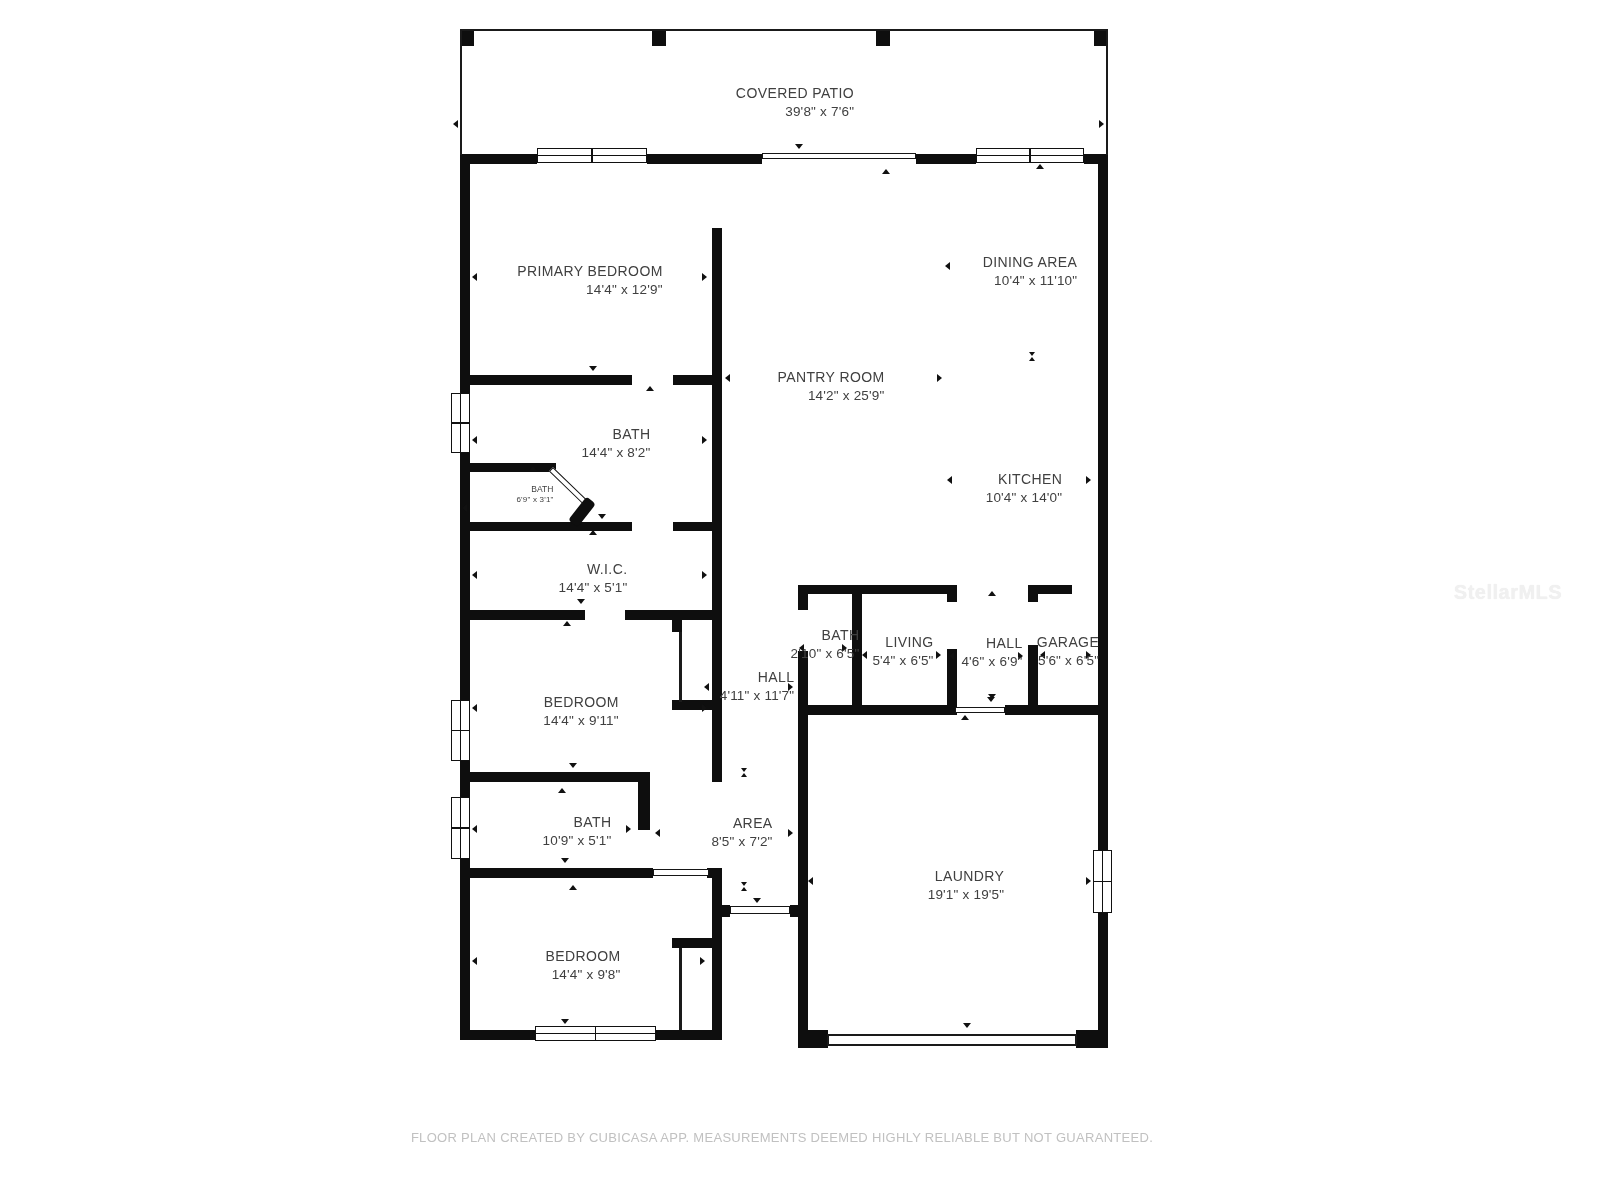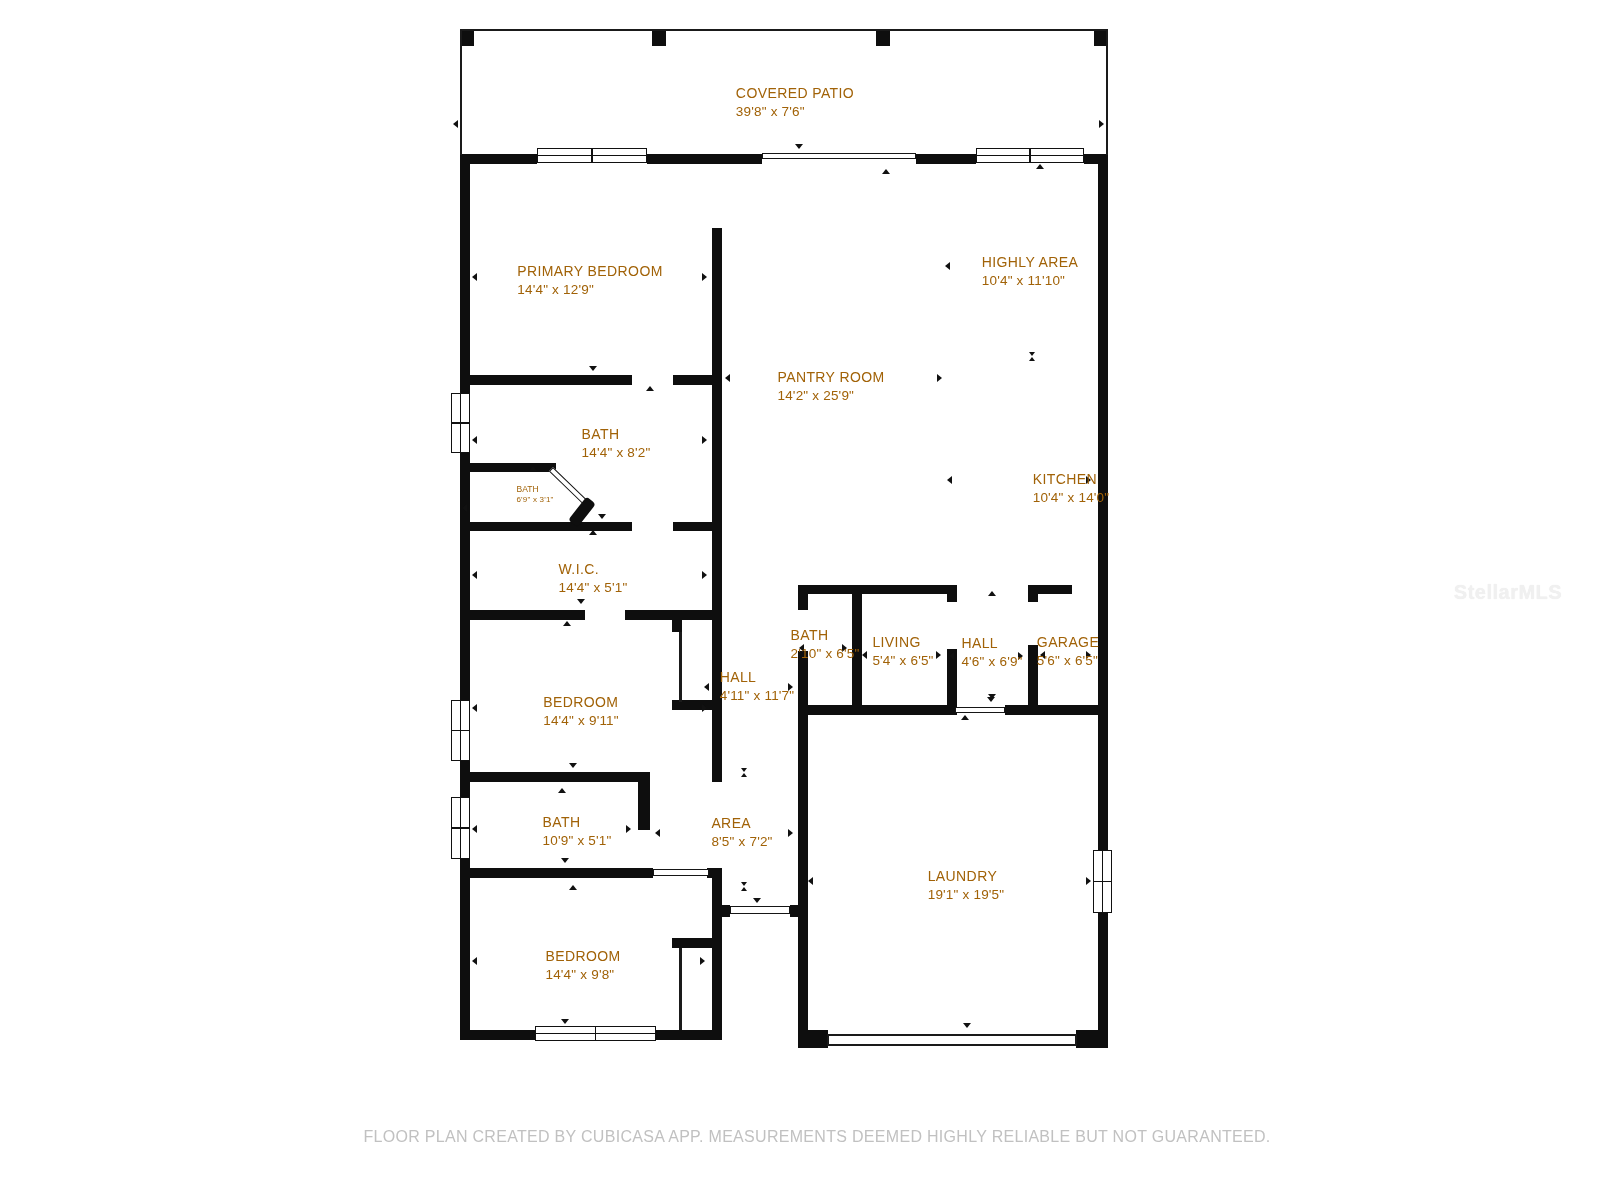--- a/index.html
+++ b/index.html
@@ -4,41 +4,41 @@
 <style>
   html,body{margin:0;padding:0;background:#ffffff;}
   #canvas{position:relative;width:1600px;height:1200px;background:#fff;overflow:hidden;
           font-family:"Liberation Sans",sans-serif;}
   .wall{position:absolute;background:#0e0e0e;}
   .thin{position:absolute;background:#1a1a1a;}
   .window{position:absolute;background:#fff;border:1.5px solid #111;box-sizing:border-box;}
   .window .mh{position:absolute;left:0;right:0;top:50%;height:1.5px;margin-top:-1px;background:#111;}
   .window .mv{position:absolute;top:0;bottom:0;left:50%;width:1.5px;margin-left:-1px;background:#111;}
   .door{position:absolute;background:#fff;border:1.5px solid #161616;box-sizing:border-box;}
-  .lbl{position:absolute;transform:translate(-50%,-50%);text-align:left;color:#a16207;
+  .lbl{position:absolute;transform:translate(-50%,-50%);text-align:right;color:#404040;
        font-size:14px;letter-spacing:.4px;line-height:1.28;white-space:nowrap;}
   .lbl .dm{display:block;font-size:13.5px;letter-spacing:.2px;}
   .lbl.small{font-size:8.5px;letter-spacing:.1px;}
   .lbl.small .dm{font-size:8px;}
   .ar{position:absolute;width:0;height:0;}
   .ar.u{border-left:4px solid transparent;border-right:4px solid transparent;border-bottom:5px solid #111;}
   .ar.d{border-left:4px solid transparent;border-right:4px solid transparent;border-top:5px solid #111;}
   .ar.l{border-top:4px solid transparent;border-bottom:4px solid transparent;border-right:5px solid #111;}
   .ar.r{border-top:4px solid transparent;border-bottom:4px solid transparent;border-left:5px solid #111;}
   .brk{position:absolute;width:8px;height:9px;}
   .brk:before,.brk:after{content:"";position:absolute;left:1px;width:0;height:0;
        border-left:3.5px solid transparent;border-right:3.5px solid transparent;}
   .brk:before{top:0;border-top:4px solid #111;}
   .brk:after{bottom:0;border-bottom:4px solid #111;}
   .diag{position:absolute;left:553px;top:467px;width:54px;height:6px;background:#fff;
         border:1.5px solid #141414;box-sizing:border-box;transform:rotate(44deg);transform-origin:0 0;}
   .elbow{position:absolute;left:576px;top:497px;width:12px;height:30px;background:#0e0e0e;
         border-radius:4px;transform:rotate(38deg);}
   #footer{position:absolute;left:782px;top:1137px;transform:translate(-50%,-50%);
-        color:#c1c1c1;font-size:16px;letter-spacing:.3px;white-space:nowrap;margin-left:35px;}
+        color:#c1c1c1;font-size:13px;letter-spacing:.3px;white-space:nowrap;}
   #watermark{position:absolute;left:1508px;top:592px;transform:translate(-50%,-50%);
         color:#f0f0f0;font-size:20px;font-weight:bold;letter-spacing:.5px;
         text-shadow:0 0 1px #e8e8e8;white-space:nowrap;}
 </style>
 </head>
 <body>
 
 <div id="canvas">
   <div id="geom">
       <div class="wall" style="left: 460px; top: 154px; width: 10px; height: 886px;"></div>
@@ -197,19 +197,19 @@
   <div class="lbl" style="left:581px;top:712px"><span>BEDROOM</span><span class="dm">14'4" x 9'11"</span></div>
   <div class="lbl" style="left:757px;top:687px"><span>HALL</span><span class="dm">4'11" x 11'7"</span></div>
   <div class="lbl" style="left:825px;top:645px"><span>BATH</span><span class="dm">2'10" x 6'5"</span></div>
   <div class="lbl" style="left:903px;top:652px"><span>LIVING</span><span class="dm">5'4" x 6'5"</span></div>
   <div class="lbl" style="left:992px;top:653px"><span>HALL</span><span class="dm">4'6" x 6'9"</span></div>
   <div class="lbl" style="left:1068px;top:652px"><span>GARAGE</span><span class="dm">5'6" x 6'5"</span></div>
   <div class="lbl" style="left:577px;top:832px"><span>BATH</span><span class="dm">10'9" x 5'1"</span></div>
   <div class="lbl" style="left:742px;top:833px"><span>AREA</span><span class="dm">8'5" x 7'2"</span></div>
   <div class="lbl" style="left:583px;top:966px"><span>BEDROOM</span><span class="dm">14'4" x 9'8"</span></div>
   <div class="lbl" style="left:831px;top:387px"><span>PANTRY ROOM</span><span class="dm">14'2" x 25'9"</span></div>
-  <div class="lbl" style="left:1030px;top:272px"><span>HIGHLY AREA</span><span class="dm">10'4" x 11'10"</span></div>
-  <div class="lbl" style="left:1071px;top:489px"><span>KITCHEN</span><span class="dm">10'4" x 14'0"</span></div>
+  <div class="lbl" style="left:1030px;top:272px"><span>DINING AREA</span><span class="dm">10'4" x 11'10"</span></div>
+  <div class="lbl" style="left:1024px;top:489px"><span>KITCHEN</span><span class="dm">10'4" x 14'0"</span></div>
   <div class="lbl" style="left:966px;top:886px"><span>LAUNDRY</span><span class="dm">19'1" x 19'5"</span></div>
 
   <div id="footer">FLOOR PLAN CREATED BY CUBICASA APP. MEASUREMENTS DEEMED HIGHLY RELIABLE BUT NOT GUARANTEED.</div>
   <div id="watermark">StellarMLS</div>
 </div>
 
 </body></html>

